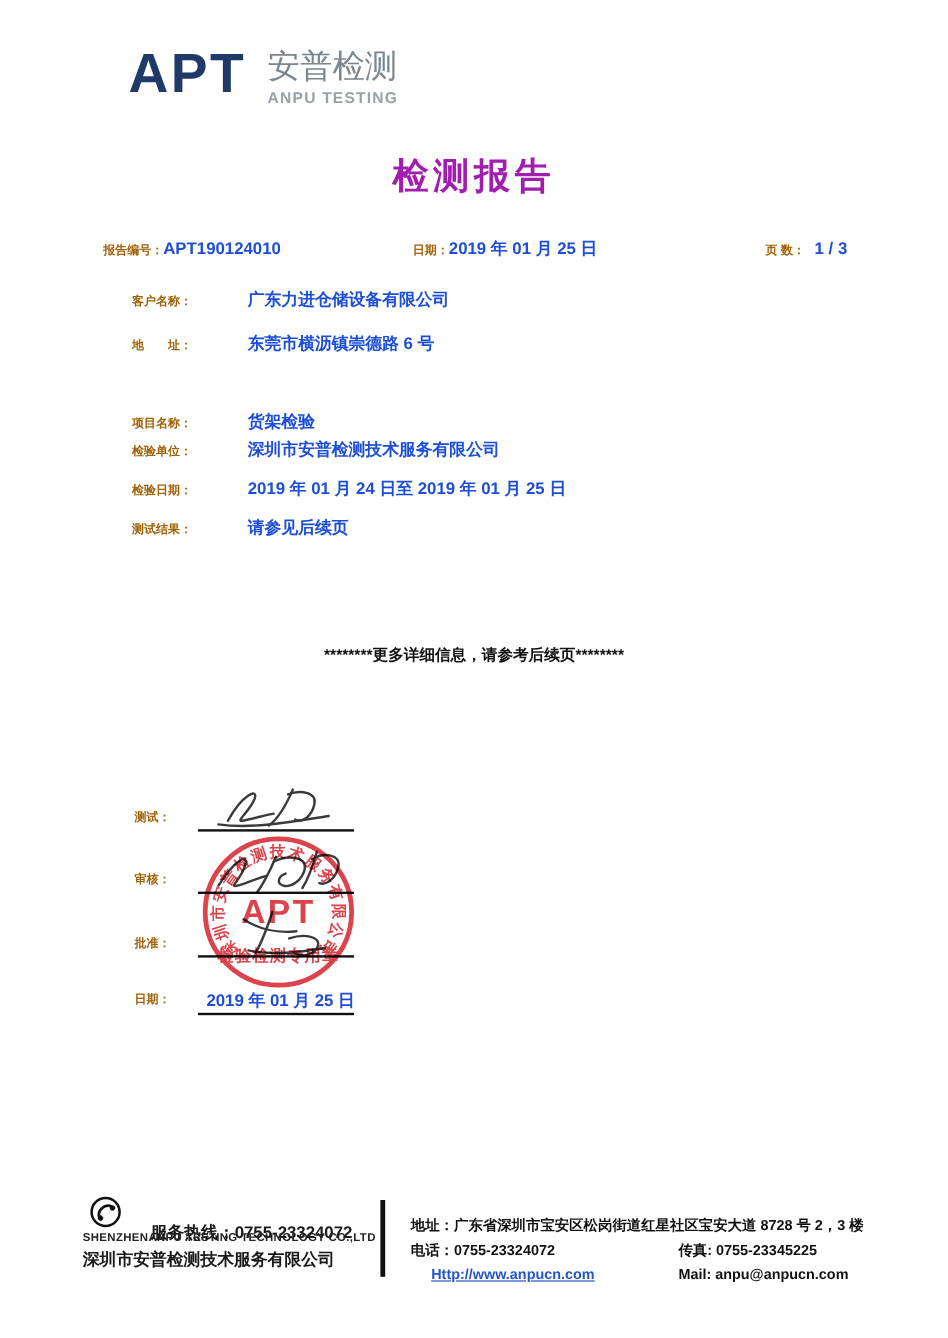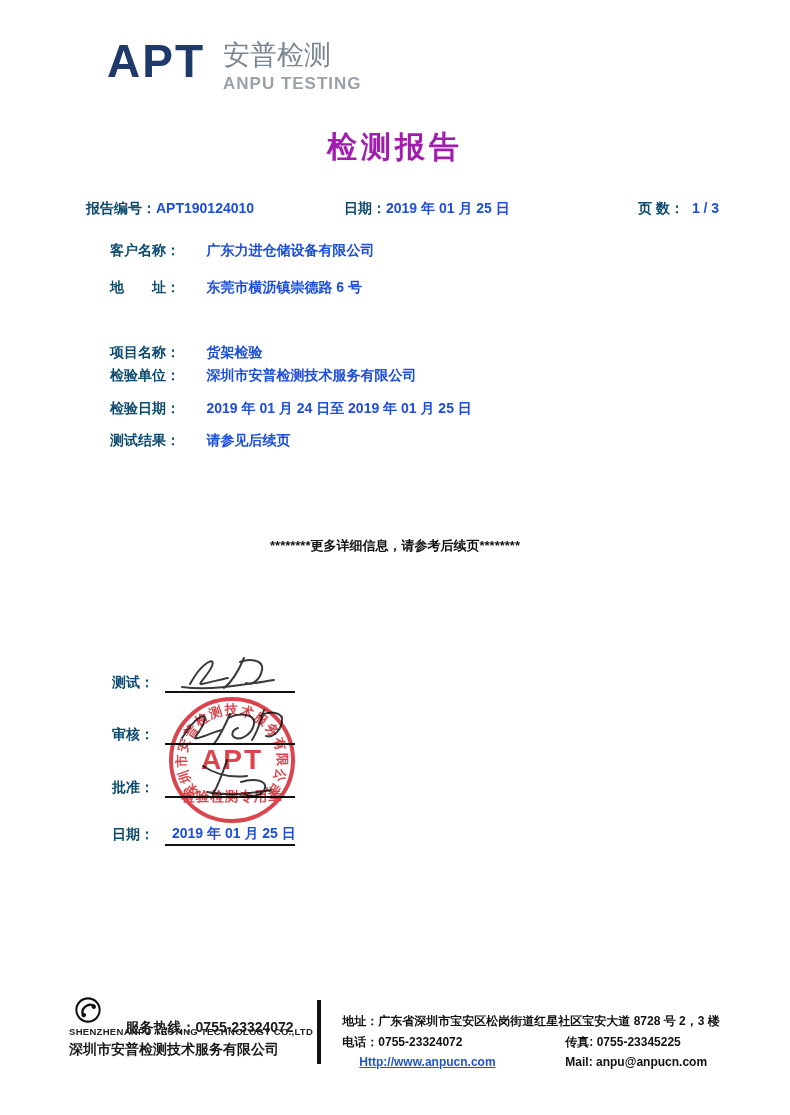--- a/index.html
+++ b/index.html
@@ -7,27 +7,27 @@
     position:relative; width:746px; height:1115px; margin:0 auto;
     background:#ffffff; overflow:hidden;
     font-family:"Liberation Sans","DejaVu Sans",sans-serif;
     color:#1a1a1a;
   }
   .abs { position:absolute; }
 
   
   .logo-mark { font-weight:bold; font-size:46px; letter-spacing:2px; color:#1f3a68; line-height:1; }
   .logo-cn   { font-size:27px; color:#7a8791; line-height:1.1; }
-  .logo-en   { font-size:17px; font-weight:bold; color:#9aa1a8; letter-spacing:1px; margin-top:3px; }
+  .logo-en   { font-size:13px; font-weight:bold; color:#9aa1a8; letter-spacing:1px; margin-top:3px; }
 
   
   .title { width:100%; text-align:center; font-size:30px; font-weight:bold; letter-spacing:4px; color:#a21caf; }
 
   
-  .lbl { font-weight:bold; font-size:14px; color:#0c4a6e; white-space:pre; }
+  .lbl { font-weight:bold; font-size:10px; color:#a16207; white-space:pre; }
   .val { font-weight:bold; font-size:14px; color:#1d4ed8; white-space:pre; }
 
   
   .notice { width:100%; text-align:center; font-size:13px; font-weight:bold; color:#111; }
 
   
   .sig-line { border-bottom:2px solid #111; height:0; }
   .stamp { mix-blend-mode:multiply; opacity:.93; }
   .sig-ink { mix-blend-mode:multiply; }
 

